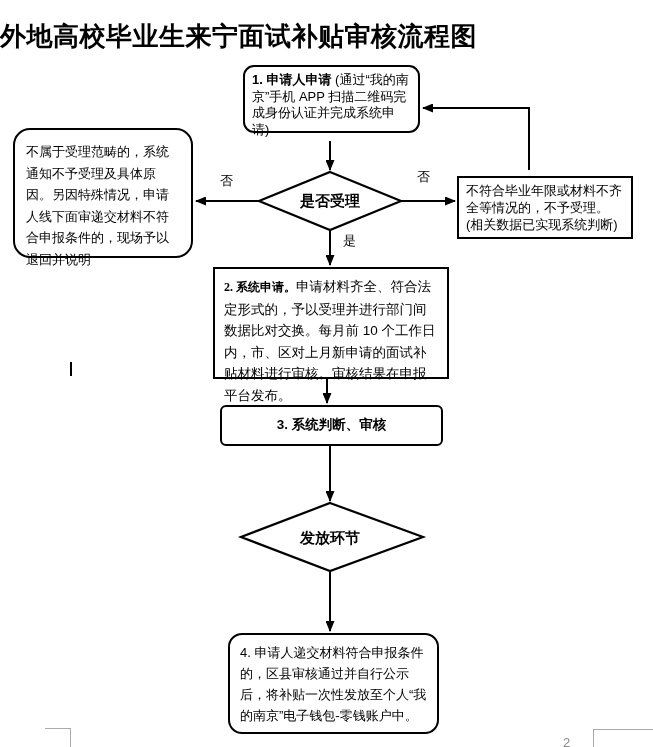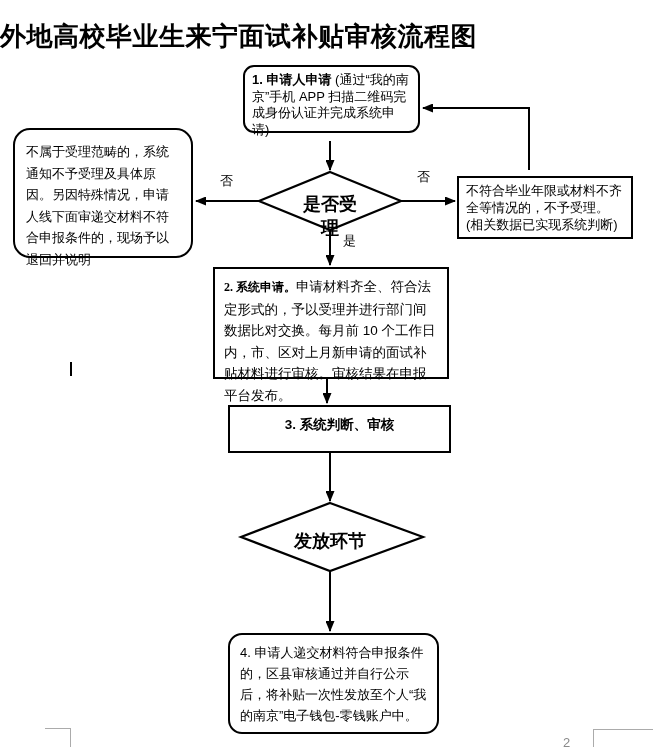--- a/index.html
+++ b/index.html
@@ -12,28 +12,28 @@
   .node{
     position:absolute;box-sizing:border-box;background:#fff;
     border:2.5px solid #000;z-index:2;color:#000;
   }
   .rounded{border-radius:11px;}
   .title{
     position:absolute;left:0;top:19px;width:653px;
     font-size:26px;font-weight:bold;letter-spacing:0.5px;z-index:2;
   }
   .lbl{position:absolute;z-index:3;font-size:13px;color:#000;}
-  .dtext{position:absolute;z-index:3;font-weight:bold;font-size:18px;text-align:center;color:#000;}
+  .dtext{position:absolute;z-index:3;font-weight:bold;font-size:15px;text-align:center;color:#000;}
   #box1{left:243px;top:65px;width:177px;height:68px;padding:5px 7px;font-size:13px;line-height:16.5px;}
   #box1 .b{font-weight:bold;}
   #left-note{left:13px;top:128px;width:180px;height:130px;border-radius:17px;padding:11px 11px;font-size:13px;line-height:21.5px;}
   #right-note{left:457px;top:176px;width:176px;height:63px;padding:4px 7px;font-size:13px;line-height:17px;}
   #box2{left:213px;top:267px;width:236px;height:112px;padding:7px 9px;font-size:13.5px;line-height:21.5px;}
   #box2 .prefix{font-family:"Liberation Serif","DejaVu Serif",serif;font-size:12px;font-weight:bold;text-align:center;}
-  #box3{left:228px;top:405px;width:223px;height:48px;font-size:13.5px;font-weight:bold;text-align:center;line-height:36px;}
+  #box3{left:220px;top:405px;width:223px;height:41px;font-size:13.5px;font-weight:bold;text-align:center;line-height:36px;border-radius:6px;}
   #box4{left:228px;top:633px;width:211px;height:101px;border-radius:14px;padding:7px 10px;font-size:13px;line-height:21px;}
   .artifact{position:absolute;background:#000;z-index:3;}
   .crop{position:absolute;background:#ababab;z-index:1;}
   #page-number{position:absolute;left:563px;top:735px;font-size:13px;color:#8a8a8a;z-index:1;}
 </style>
 </head>
 <body>
 
 <div id="page">
 

